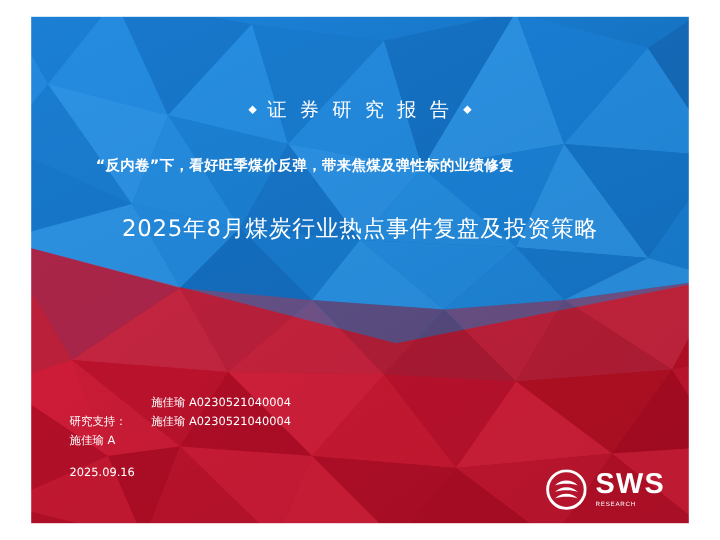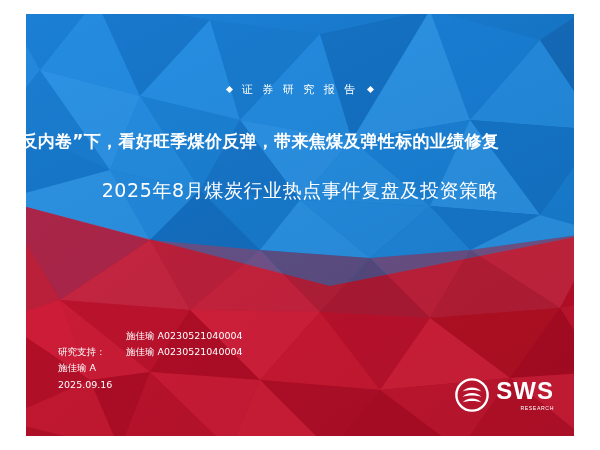--- a/index.html
+++ b/index.html
@@ -60,41 +60,41 @@
     width: 600px; height: 450px;
     z-index: 10;
   }
   .eyebrow {
     position: absolute;
     top: 82px;
     left: 0;
     width: 600px;
     text-align: center;
     color: #ffffff;
-    font-size: 11px;
+    font-size: 16px;
     letter-spacing: 3px;
     font-family: "DejaVu Sans", sans-serif;
   }
   .eyebrow .diamond {
     display: inline-block;
     width: 5px;
     height: 5px;
     background: #ffffff;
     transform: rotate(45deg);
     vertical-align: middle;
     margin: 0 10px 2px 10px;
   }
   .main-title {
     position: absolute;
     top: 130px;
     left: 0;
     width: 508px;
     text-align: center;
     color: #ffffff;
-    font-size: 17px;
+    font-size: 12px;
     font-weight: bold;
     letter-spacing: 0.3px;
     font-family: "DejaVu Sans", sans-serif;
     white-space: nowrap;
   }
   .sub-title {
     position: absolute;
     top: 178px;
     left: 0;
     width: 600px;
@@ -121,30 +121,29 @@
   }
   .meta-label {
     width: 68px;
     flex: 0 0 68px;
     white-space: nowrap;
   }
   .meta-value {
     white-space: nowrap;
   }
   .meta-date {
-    margin-top: 1px;
+    margin-top: 11px;
   }
   .logo {
     position: absolute;
     right: 46px;
-    bottom: 38px;
+    bottom: 25px;
     display: flex;
     align-items: center;
     z-index: 12;
-    text-align: right;
   }
   .logo-mark {
     width: 34px;
     height: 34px;
     margin-right: 7px;
   }
   .logo-text {
     display: flex;
     flex-direction: column;
     line-height: 1;

